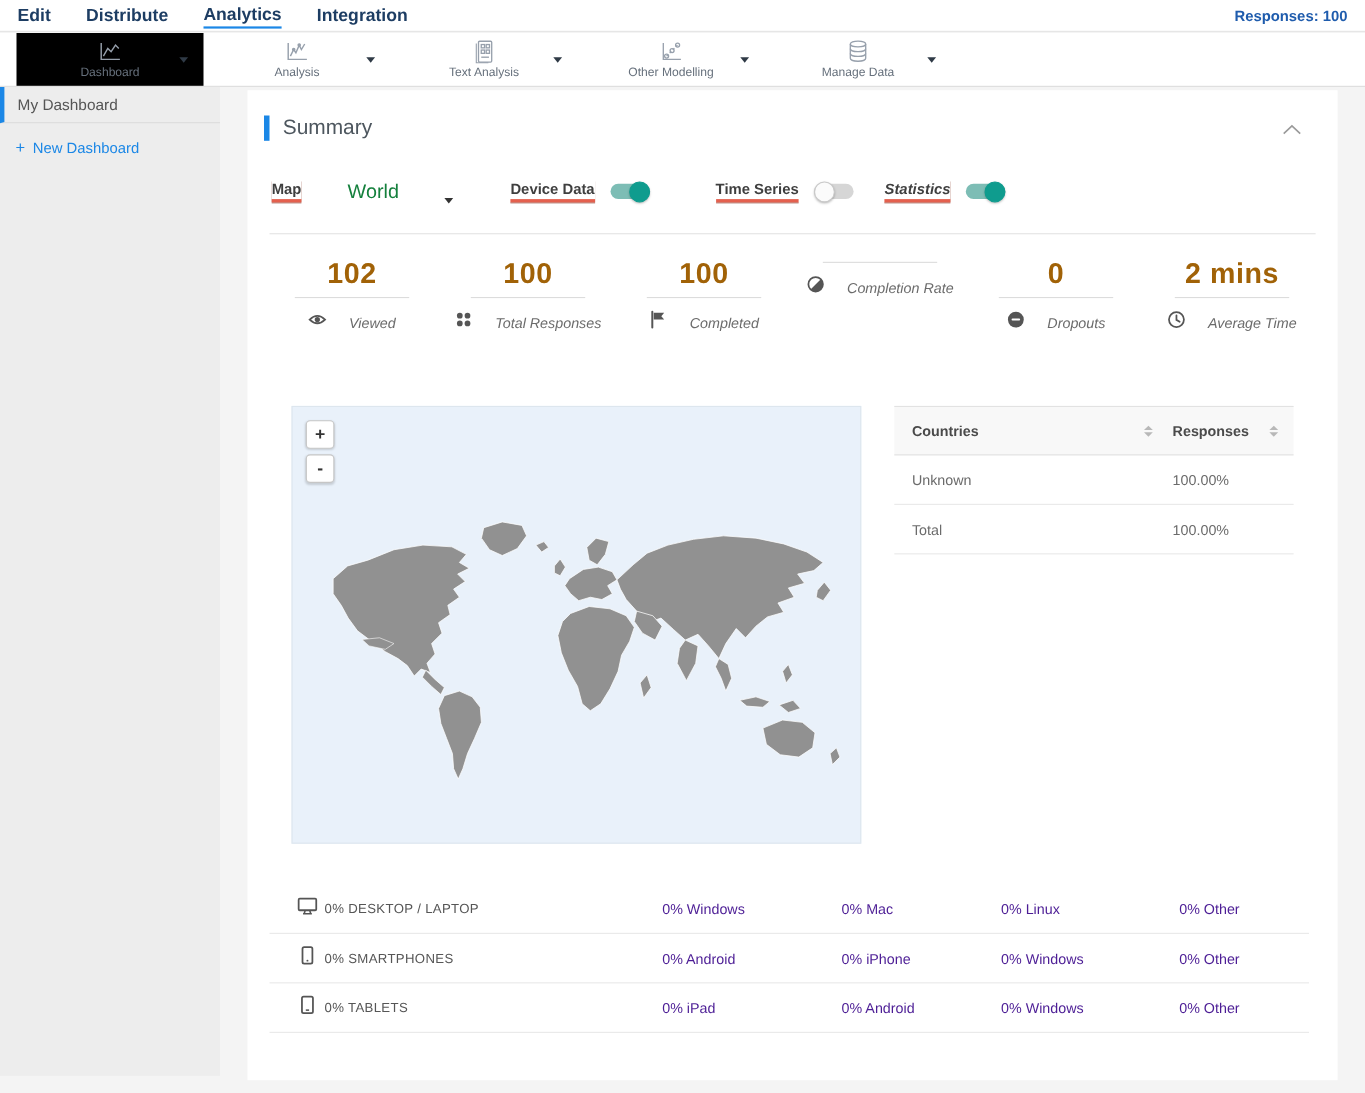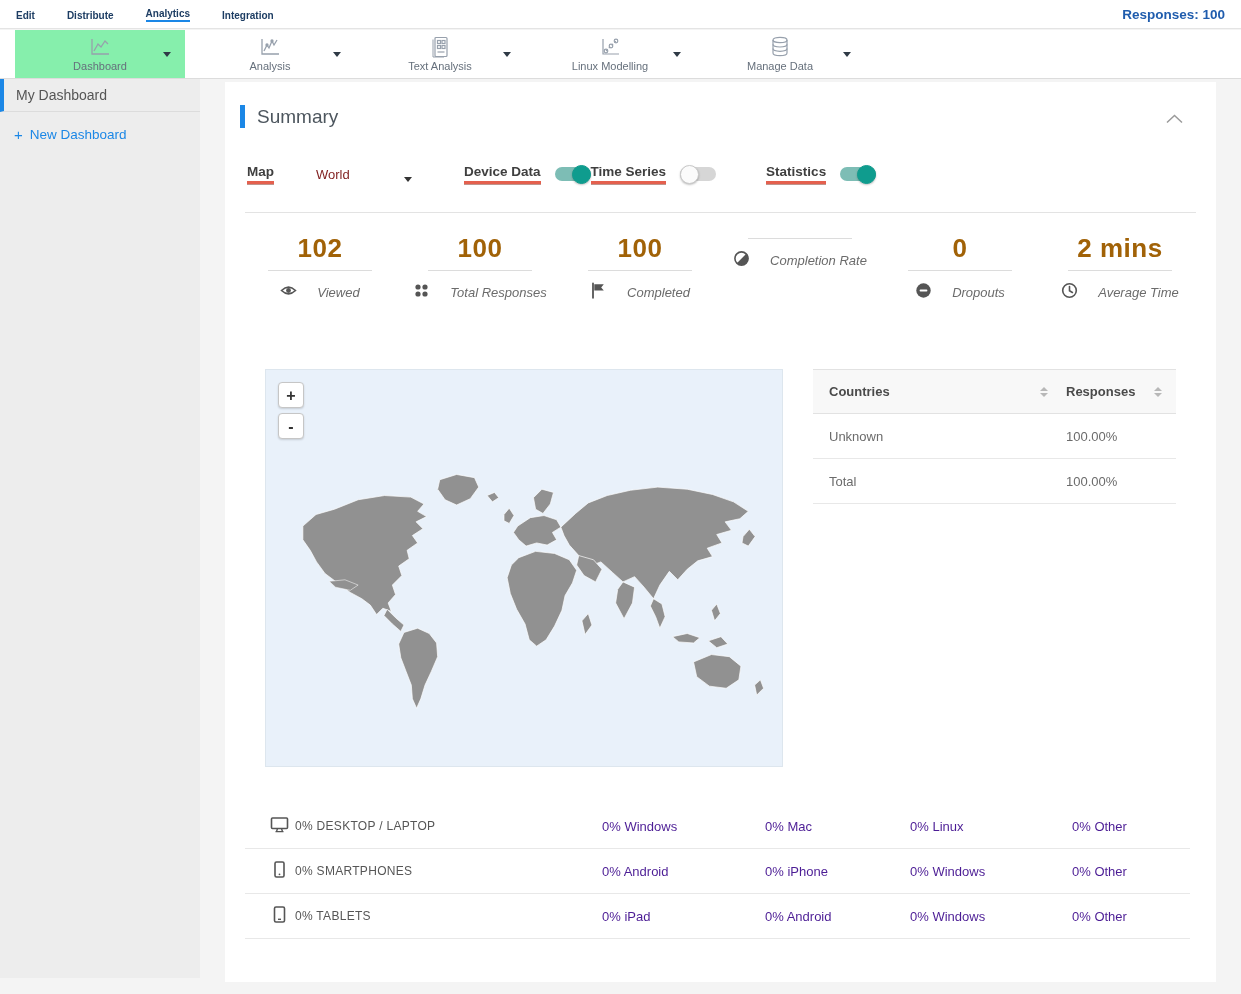--- a/index.html
+++ b/index.html
@@ -11,38 +11,38 @@
     overflow:hidden;
     color:#444;
   }
   
   .topnav {
     position:absolute; top:0; left:0; right:0; height:29px;
     background:#fff; border-bottom:1px solid #e4e4e4;
     display:flex; align-items:center; padding:0 16px;
   }
   .topnav .nav-item {
-    font-size:10px; font-weight:700; color:#1d3d63;
+    font-size:16px; font-weight:700; color:#1d3d63;
     margin-right:32px; cursor:pointer; padding-top:2px;
   }
   .topnav .nav-item.active { border-bottom:2px solid #1b87e6; padding-bottom:1px; }
   .topnav .responses { margin-left:auto; font-size:13.5px; font-weight:700; color:#1f5cad; }
 
   
   .toolbar {
     position:absolute; top:30px; left:0; right:0; height:49px;
     background:#fff; border-bottom:1px solid #dcdcdc;
     display:flex; padding-left:15px;
   }
   .tool-item {
     width:170px; height:100%; position:relative;
     display:flex; flex-direction:column; align-items:center; justify-content:center;
     cursor:pointer;
   }
-  .tool-item.active { background:#86efac; }
+  .tool-item.active { background:#000000; }
   .tool-item svg { display:block; }
   .tool-label { font-size:11px; color:#66707c; margin-top:2px; }
   .caret-down {
     width:0; height:0; border-left:4px solid transparent; border-right:4px solid transparent;
     border-top:5px solid #2f3a46;
   }
   .tool-item .caret-down { position:absolute; right:14px; top:22px; }
 
   
   .sidebar { position:absolute; left:0; top:79px; width:200px; bottom:16px; background:#ededed; }
@@ -67,24 +67,24 @@
 
   
   .controls { position:absolute; top:76px; left:22px; height:32px; display:flex; align-items:center; }
   .control-label {
     font-size:13.5px; font-weight:700; color:#3f3f3f;
     padding-bottom:2px; border-bottom:3px solid #e4604e;
     box-shadow:0 1px 0 rgba(140,60,45,0.55); cursor:default;
   }
   .map-select {
     margin-left:42px; width:96px; display:flex; align-items:flex-end; justify-content:space-between;
-    font-size:13px; color:#7f1d1d; cursor:pointer;
+    font-size:18px; color:#15803d; cursor:pointer;
   }
   .map-select .caret-down { border-top-color:#333; }
-  .ml-a { margin-left:52px; } .ml-b { } .ml-c { margin-left:50px; }
+  .ml-a { margin-left:52px; } .ml-b { margin-left:60px; } .ml-c { margin-left:28px;font-style:italic; }
   .toggle { width:36px; height:14px; border-radius:7px; position:relative; margin-left:14px; cursor:pointer; background:#d6d6d6; }
   .toggle .knob {
     width:19px; height:19px; border-radius:50%; position:absolute; top:-2.5px; left:0;
     background:#fbfbfb; border:1px solid #c9c9c9; box-shadow:0 1px 2px rgba(0,0,0,0.25);
   }
   .toggle.on { background:#7dbdb5; }
   .toggle.on .knob { left:17px; background:#0f9c8e; border-color:#0f9c8e; }
 
   .divider1 { position:absolute; top:130px; left:20px; right:20px; border-top:1px solid #e3e3e3; }
 
@@ -194,21 +194,21 @@
   <div class="tool-item">
     <span>
       <svg width="24" height="22" viewBox="0 0 24 22" fill="none" stroke="#97a0ac" stroke-width="1.2">
         <path d="M5,3 V18 H21"></path>
         <polyline points="8,15 13,10 18,5" stroke-dasharray="2,2"></polyline>
         <circle cx="8" cy="15" r="1.8"></circle>
           <circle cx="13" cy="10" r="1.8"></circle>
           <circle cx="18" cy="5" r="1.8"></circle>
       </svg>
     </span>
-    <span class="tool-label">Linux Modelling</span>
+    <span class="tool-label">Other Modelling</span>
     <span class="caret-down"></span>
   </div>
   <div class="tool-item">
     <span>
       <svg width="24" height="22" viewBox="0 0 24 22" fill="none" stroke="#97a0ac" stroke-width="1.2">
         <ellipse cx="12" cy="4" rx="7" ry="2.6"></ellipse>
         <path d="M5,4 V17 c0,1.5 3.1,2.7 7,2.7 s7,-1.2 7,-2.7 V4"></path>
         <path d="M5,8.3 c0,1.5 3.1,2.7 7,2.7 s7,-1.2 7,-2.7"></path>
         <path d="M5,12.6 c0,1.5 3.1,2.7 7,2.7 s7,-1.2 7,-2.7"></path>
       </svg>

